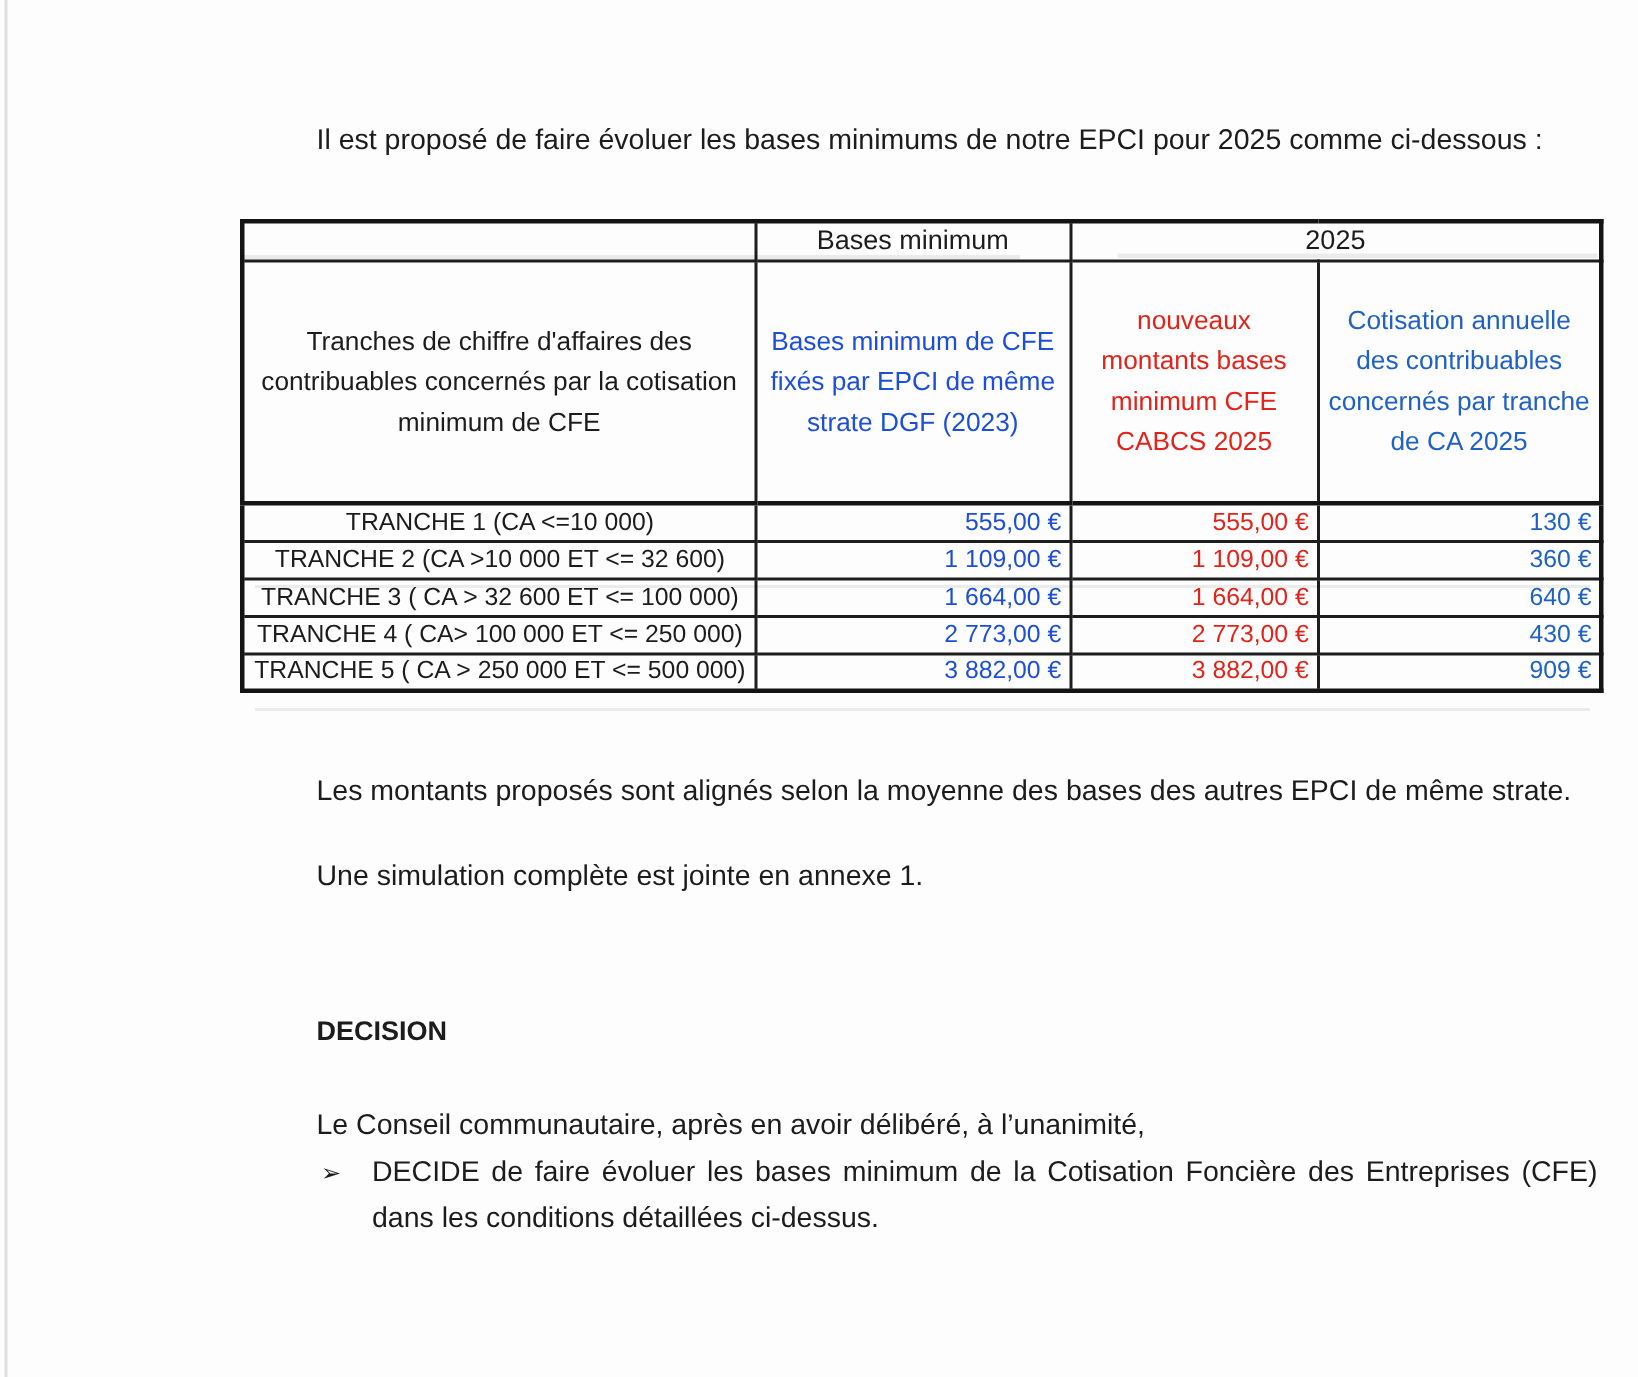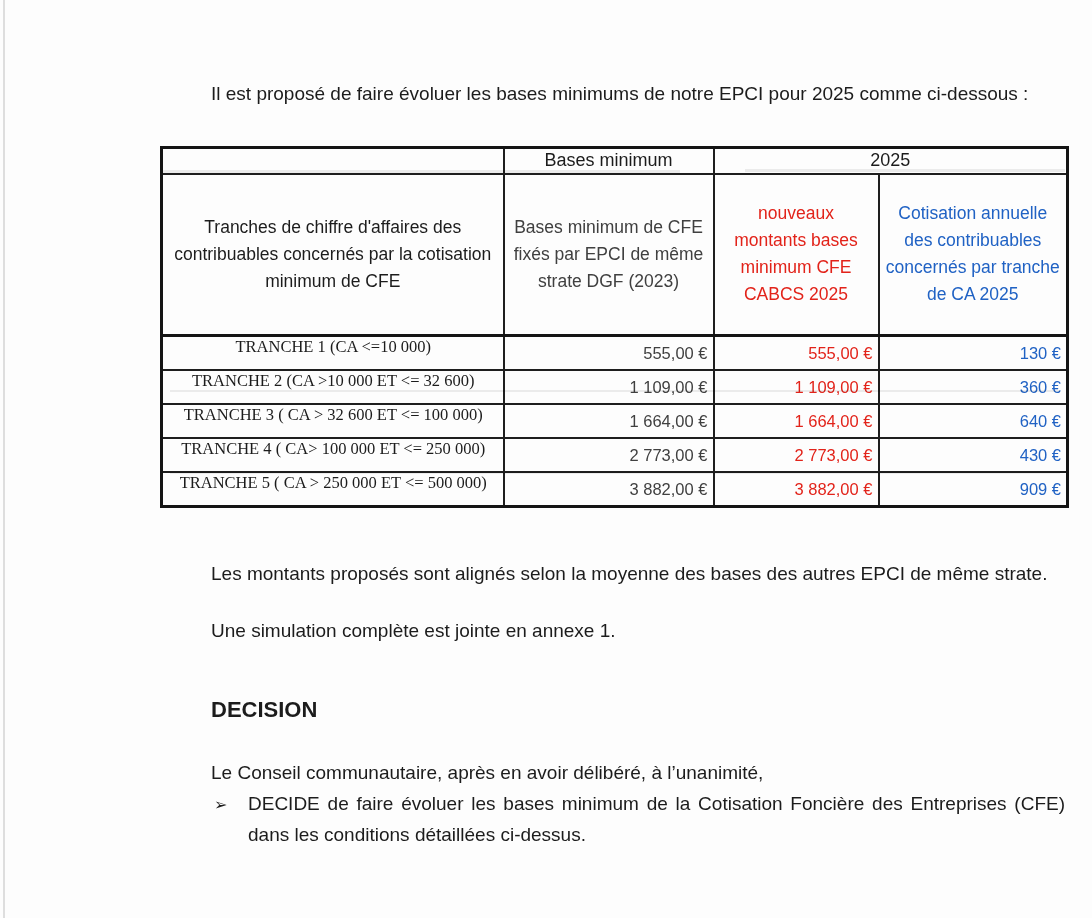--- a/index.html
+++ b/index.html
@@ -33,31 +33,31 @@
   .cfe-table td{border:2px solid #1e1e1e;box-sizing:border-box;}
   .gh{height:26px;text-align:center;vertical-align:middle;font-size:18px;padding:0;}
   .gh-spacer{border-right:hidden;}
   .gh-bases{border-left:hidden;}
   .head-row td{
     height:162px;text-align:center;vertical-align:middle;
     font-size:17.5px;line-height:27px;padding:0 6px;
     border-bottom:3px solid #141414;
   }
   .body-row td{height:25px;font-size:16.5px;white-space:nowrap;overflow:hidden;}
-  .cell-tranche{text-align:left;padding:0 2px 12px 3px;font-family:Liberation Serif, serif;}
+  .cell-tranche{text-align:left;padding:0 2px 0 3px;}
   .num{text-align:right;padding:0 5px 0 2px;font-size:17px;}
   .c-black{color:#1c1c1c;text-align:center;}
-  .c-green{color:#404040;}
+  .c-green{color:#1d4ed8;}
   .c-red{color:#e2231a;}
   .c-blue{color:#2062c4;padding-left:20px;}
   .mt-after-table{margin-top:50px;}
   .mt-annex{margin-top:26px;}
   .heading{
-    margin-top:48px;
-    font-size:22px;line-height:31px;
+    margin-top:72px;
+    font-size:18px;line-height:31px;
     font-weight:bold;
     text-indent:114px;
   }
   .mt-council{margin-top:32px;}
   .bullet{
     display:flex;
     margin:0 0 0 117px;
     width:851px;
     line-height:31px;
     font-size:19px;

